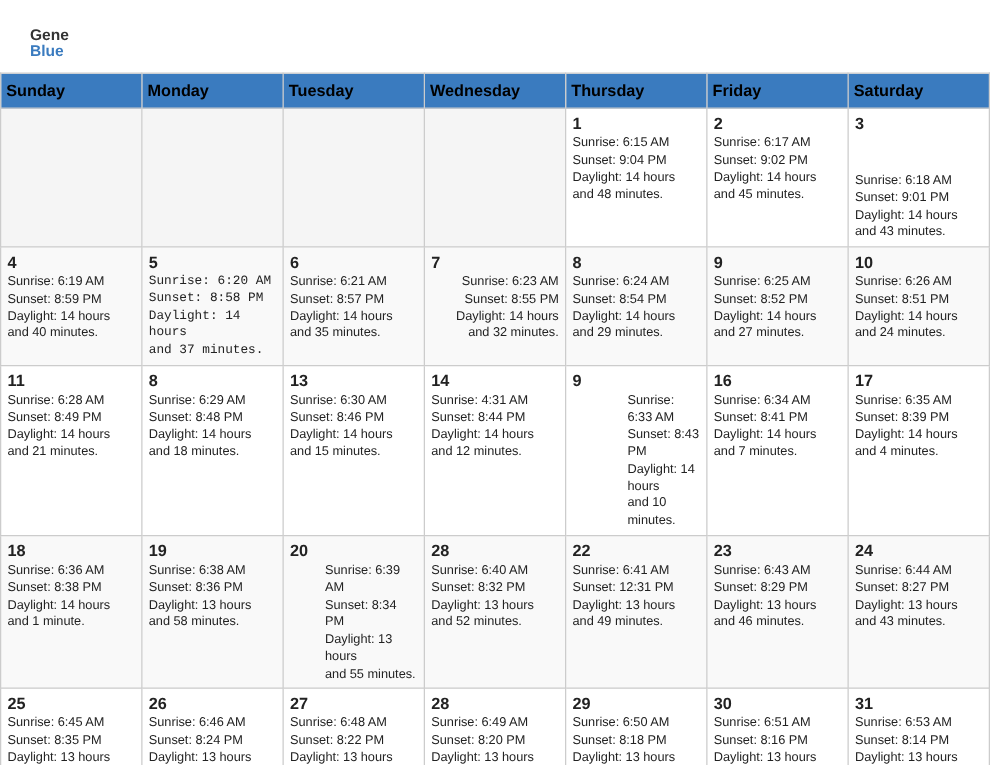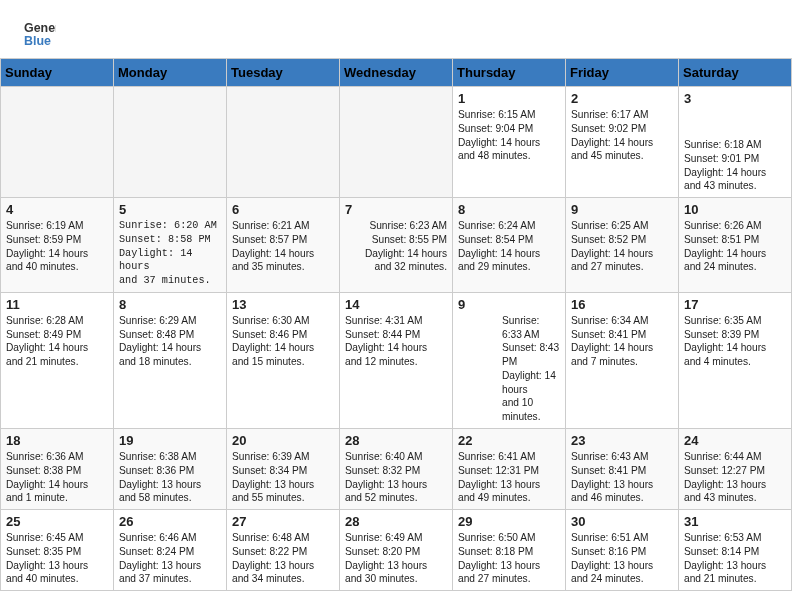--- a/index.html
+++ b/index.html
@@ -255,21 +255,21 @@
         </td>
         <td>
           <span class="day-num">19</span>
           <div class="cell-text" style="white-space: pre-line;">Sunrise: 6:38 AM
 Sunset: 8:36 PM
 Daylight: 13 hours
 and 58 minutes.</div>
         </td>
         <td>
           <span class="day-num">20</span>
-          <div class="cell-text" style="white-space: pre-line;">Sunrise: 6:39 AM
+          <div class="cell-text" style="white-space: pre-line; margin-left: 28px;">Sunrise: 6:39 AM
 Sunset: 8:34 PM
 Daylight: 13 hours
 and 55 minutes.</div>
         </td>
         <td>
           <span class="day-num">28</span>
           <div class="cell-text" style="white-space: pre-line;">Sunrise: 6:40 AM
 Sunset: 8:32 PM
 Daylight: 13 hours
 and 52 minutes.</div>
@@ -277,28 +277,28 @@
         <td>
           <span class="day-num">22</span>
           <div class="cell-text" style="white-space: pre-line;">Sunrise: 6:41 AM
 Sunset: 12:31 PM
 Daylight: 13 hours
 and 49 minutes.</div>
         </td>
         <td>
           <span class="day-num">23</span>
           <div class="cell-text" style="white-space: pre-line;">Sunrise: 6:43 AM
-Sunset: 8:41 PM
+Sunset: 8:29 PM
 Daylight: 13 hours
 and 46 minutes.</div>
         </td>
         <td>
           <span class="day-num">24</span>
           <div class="cell-text" style="white-space: pre-line;">Sunrise: 6:44 AM
-Sunset: 12:27 PM
+Sunset: 8:27 PM
 Daylight: 13 hours
 and 43 minutes.</div>
         </td>
       </tr>
       <tr>
         <td>
           <span class="day-num">25</span>
           <div class="cell-text" style="white-space: pre-line;">Sunrise: 6:45 AM
 Sunset: 8:35 PM
 Daylight: 13 hours

